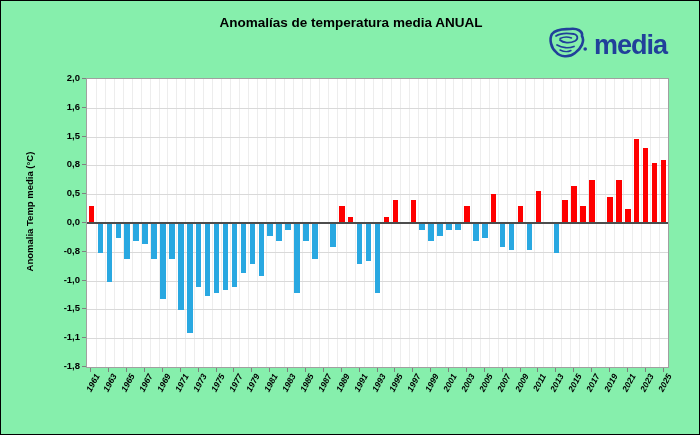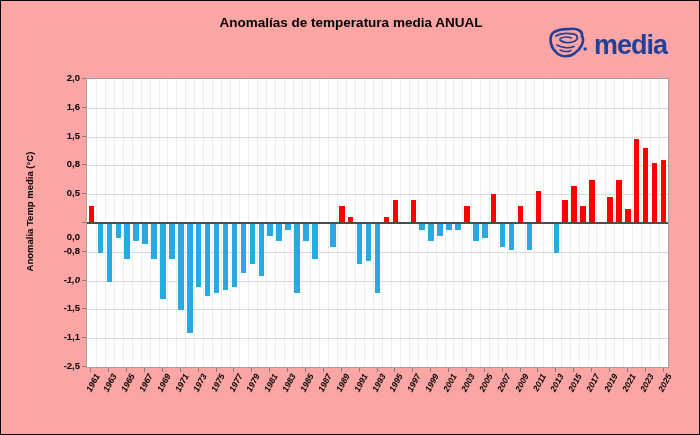--- a/index.html
+++ b/index.html
@@ -1,17 +1,17 @@
 <!DOCTYPE html>
 <html><head>
 <meta charset="utf-8">
 <style>
   html,body{margin:0;padding:0;background:#e8e8e8;}
   .screen{
-    position:relative;width:700px;height:435px;background:#fca5a5;
+    position:relative;width:700px;height:435px;background:#86efac;
     border:1px solid #000;box-sizing:border-box;overflow:hidden;
     font-family:"Liberation Sans", sans-serif;color:#000;
   }
   .titleblock{position:absolute;top:12px;left:0;width:700px;text-align:center;line-height:19px;}
   .title-main{font-size:13.5px;font-weight:bold;}
   .title-sub{font-size:13.5px;font-weight:bold;}
   .title-ref{font-size:10.5px;font-weight:bold;margin-top:1px;line-height:14px;}
   .logo{position:absolute;top:24px;right:32px;display:flex;align-items:center;gap:6px;}
   .logo-text{font-size:27px;font-weight:bold;color:#21409a;letter-spacing:-1px;line-height:1;}
   
@@ -199,31 +199,31 @@
       <div class="ylab" style="left: 49px; top: 71px;">2,0</div>
       <div class="ytick" style="left: 81px; top: 77px;"></div>
       <div class="ylab" style="left: 49px; top: 99.8px;">1,6</div>
       <div class="ytick" style="left: 81px; top: 105.8px;"></div>
       <div class="ylab" style="left: 49px; top: 128.6px;">1,5</div>
       <div class="ytick" style="left: 81px; top: 134.6px;"></div>
       <div class="ylab" style="left: 49px; top: 157.4px;">0,8</div>
       <div class="ytick" style="left: 81px; top: 163.4px;"></div>
       <div class="ylab" style="left: 49px; top: 186.2px;">0,5</div>
       <div class="ytick" style="left: 81px; top: 192.2px;"></div>
-      <div class="ylab" style="left: 49px; top: 215px; margin-top: 15px;">0,0</div>
+      <div class="ylab" style="left: 49px; top: 215px;">0,0</div>
       <div class="ytick" style="left: 81px; top: 221px;"></div>
       <div class="ylab" style="left: 49px; top: 243.8px;">-0,8</div>
       <div class="ytick" style="left: 81px; top: 249.8px;"></div>
-      <div class="ylab" style="left: 49px; top: 272.6px; font-style: italic;">-1,0</div>
+      <div class="ylab" style="left: 49px; top: 272.6px;">-1,0</div>
       <div class="ytick" style="left: 81px; top: 278.6px;"></div>
       <div class="ylab" style="left: 49px; top: 301.4px;">-1,5</div>
       <div class="ytick" style="left: 81px; top: 307.4px;"></div>
       <div class="ylab" style="left: 49px; top: 330.2px;">-1,1</div>
       <div class="ytick" style="left: 81px; top: 336.2px;"></div>
-      <div class="ylab" style="left: 49px; top: 359px;">-2,5</div>
+      <div class="ylab" style="left: 49px; top: 359px;">-1,8</div>
       <div class="ytick" style="left: 81px; top: 365px;"></div>
       <div class="xlabwrap" style="left: 89.47px; top: 371px;">
         <div class="xlab">1961</div>
       </div>
       <div class="xtick" style="left: 89.47px; top: 367px;"></div>
       <div class="xlabwrap" style="left: 107.35px; top: 371px;">
         <div class="xlab">1963</div>
       </div>
       <div class="xtick" style="left: 107.35px; top: 367px;"></div>
       <div class="xlabwrap" style="left: 125.22px; top: 371px;">

